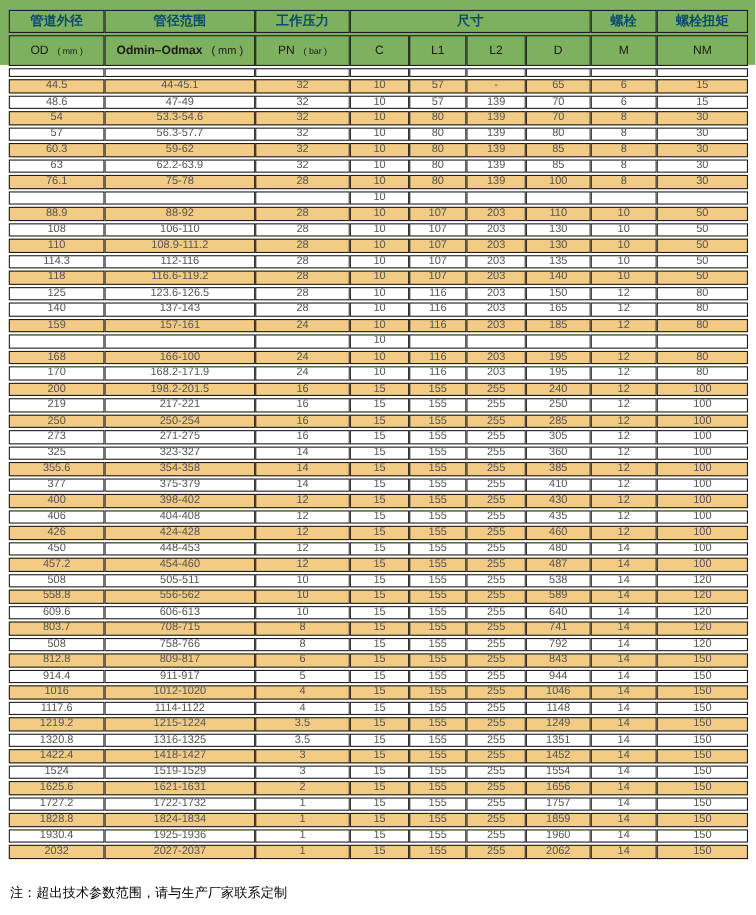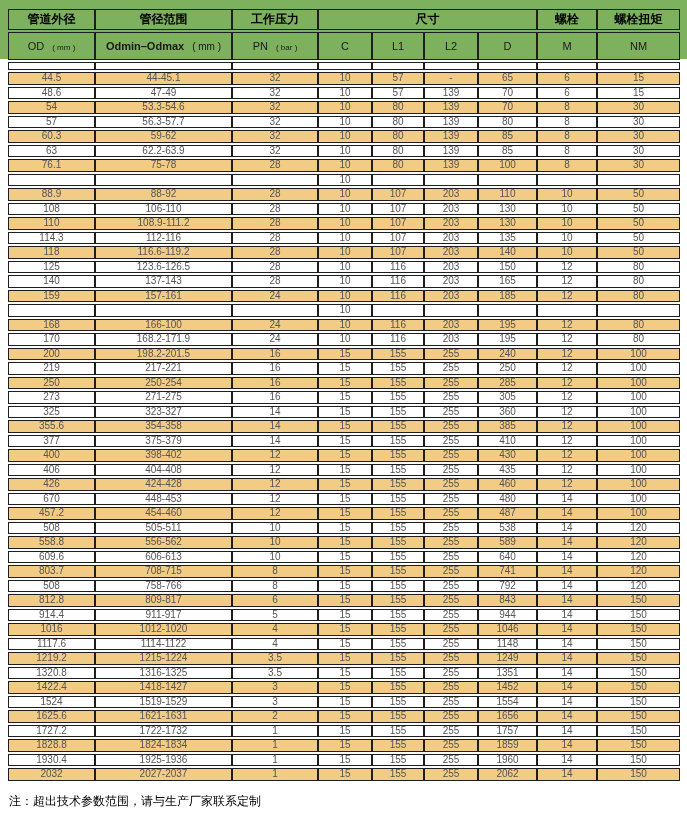--- a/index.html
+++ b/index.html
@@ -22,38 +22,38 @@
     border-spacing:0 2px;
   }
   th,td{
     border:1px solid #1e1e1e;
     text-align:center;
     vertical-align:middle;
     padding:0;
     overflow:hidden;
     white-space:nowrap;
   }
-  thead th{background:#7db15e;color:#000000;}
+  thead th{background:#7db15e;color:#0c4a6e;}
   tr.grow th{height:19px;font-size:12px;font-weight:bold;}
   tr.crow th{height:26px;font-size:11px;font-weight:normal;color:#1a1a1a;}
   .hunit{font-size:8px;color:#1a1a1a;}
   .hunit:not(:empty){margin-left:8px;}
   tr.crow th:nth-child(2) .hlabel{font-weight:bold;}
   tr.crow th:nth-child(2) .hunit{font-size:10px;}
   tbody td{
     height:10.5px;
     font-size:10px;
     line-height:10px;
     color:#555555;
   }
   tbody tr.plain td{background:#ffffff;}
   tbody tr.alt td{background:#f2cb85;}
   tbody tr.spacer td{height:6px;}
   .note{
-    margin:11px 0 0 1px;
+    margin:21px 0 0 1px;
     font-size:12px;
     line-height:14px;
     color:#000000;
   }
 </style>
 </head>
 <body>
 
 <div class="page">
   <div class="green-band"></div>
@@ -416,21 +416,21 @@
             <td>424-428</td>
             <td>12</td>
             <td>15</td>
             <td>155</td>
             <td>255</td>
             <td>460</td>
             <td>12</td>
             <td>100</td>
           </tr>
           <tr class="plain">
-            <td>670</td>
+            <td>450</td>
             <td>448-453</td>
             <td>12</td>
             <td>15</td>
             <td>155</td>
             <td>255</td>
             <td>480</td>
             <td>14</td>
             <td>100</td>
           </tr>
           <tr class="alt">

